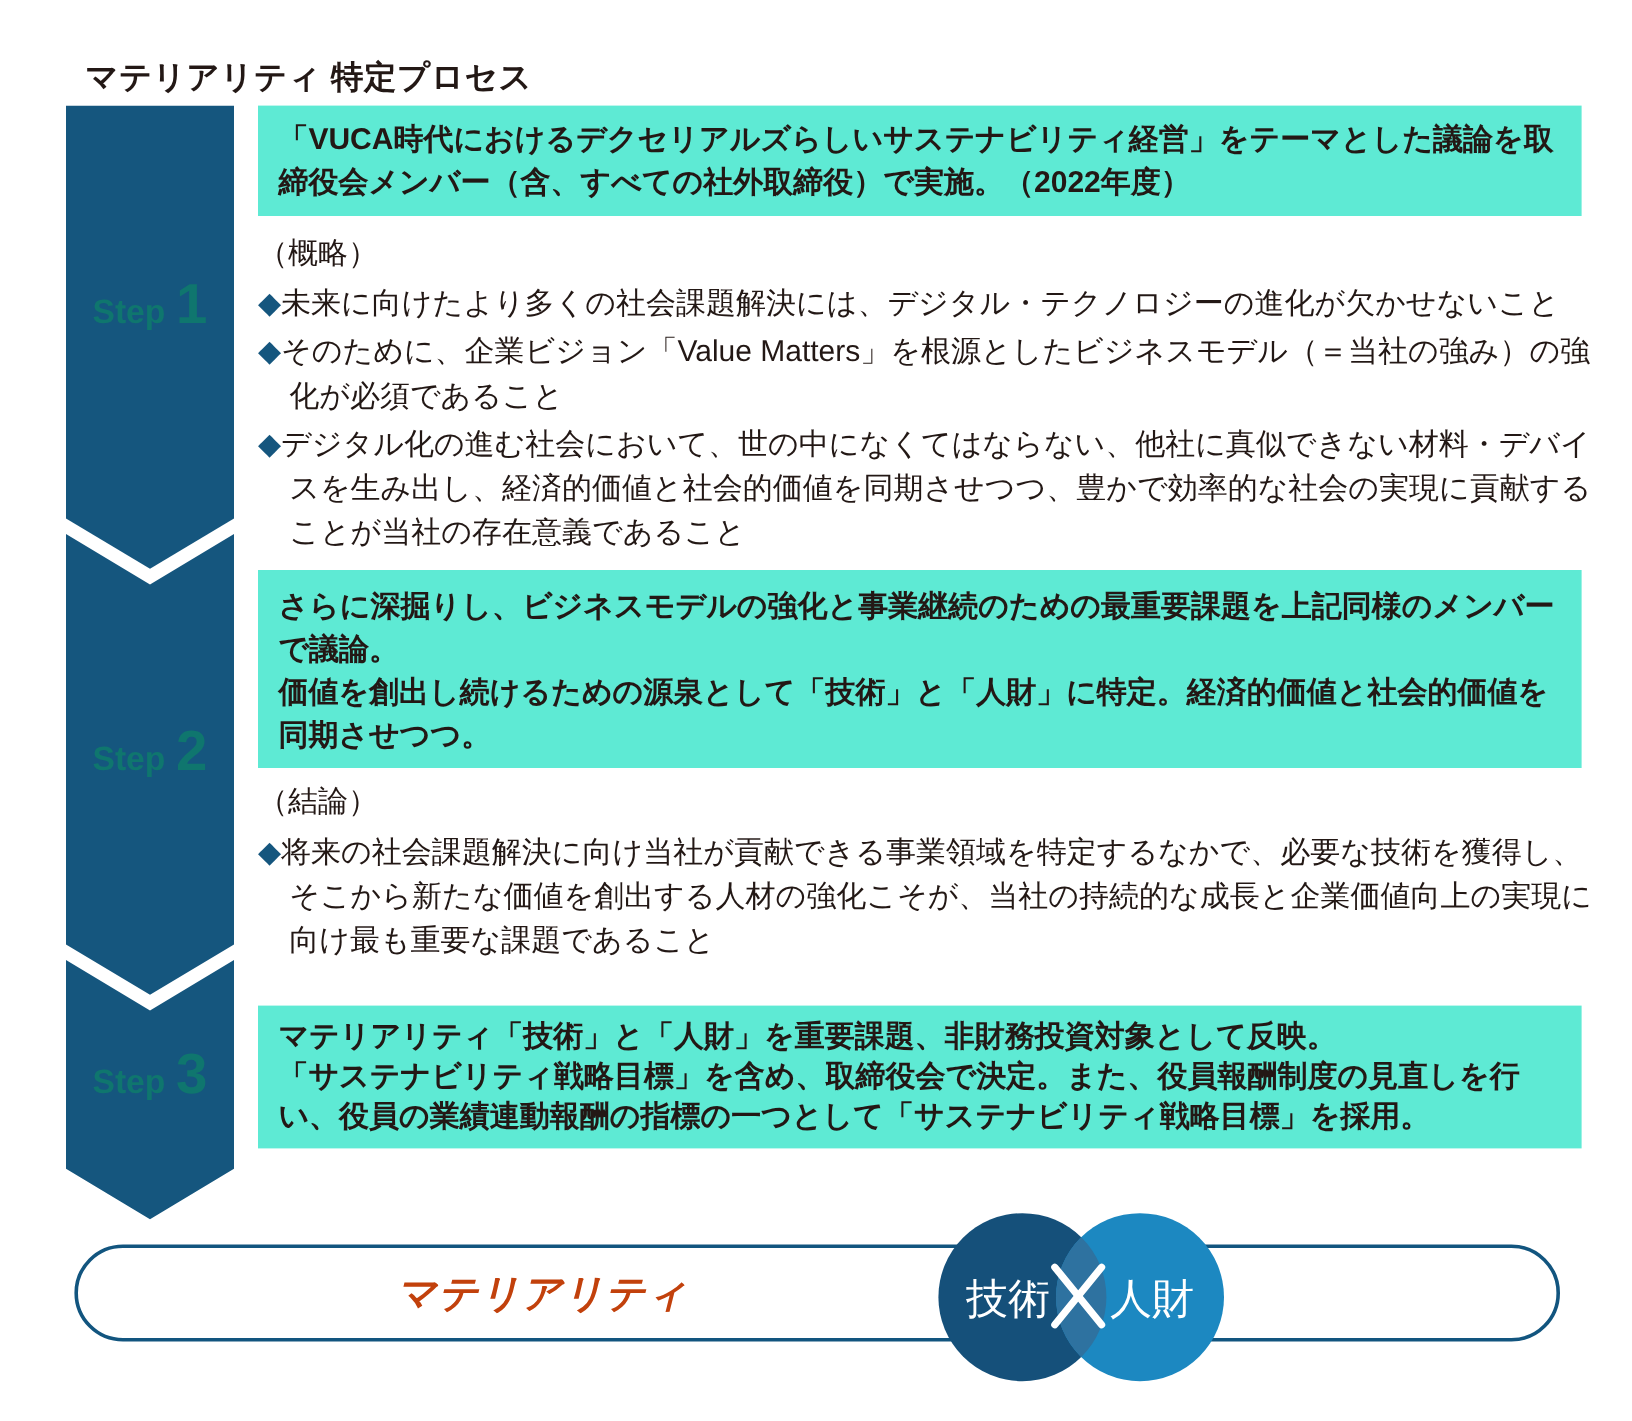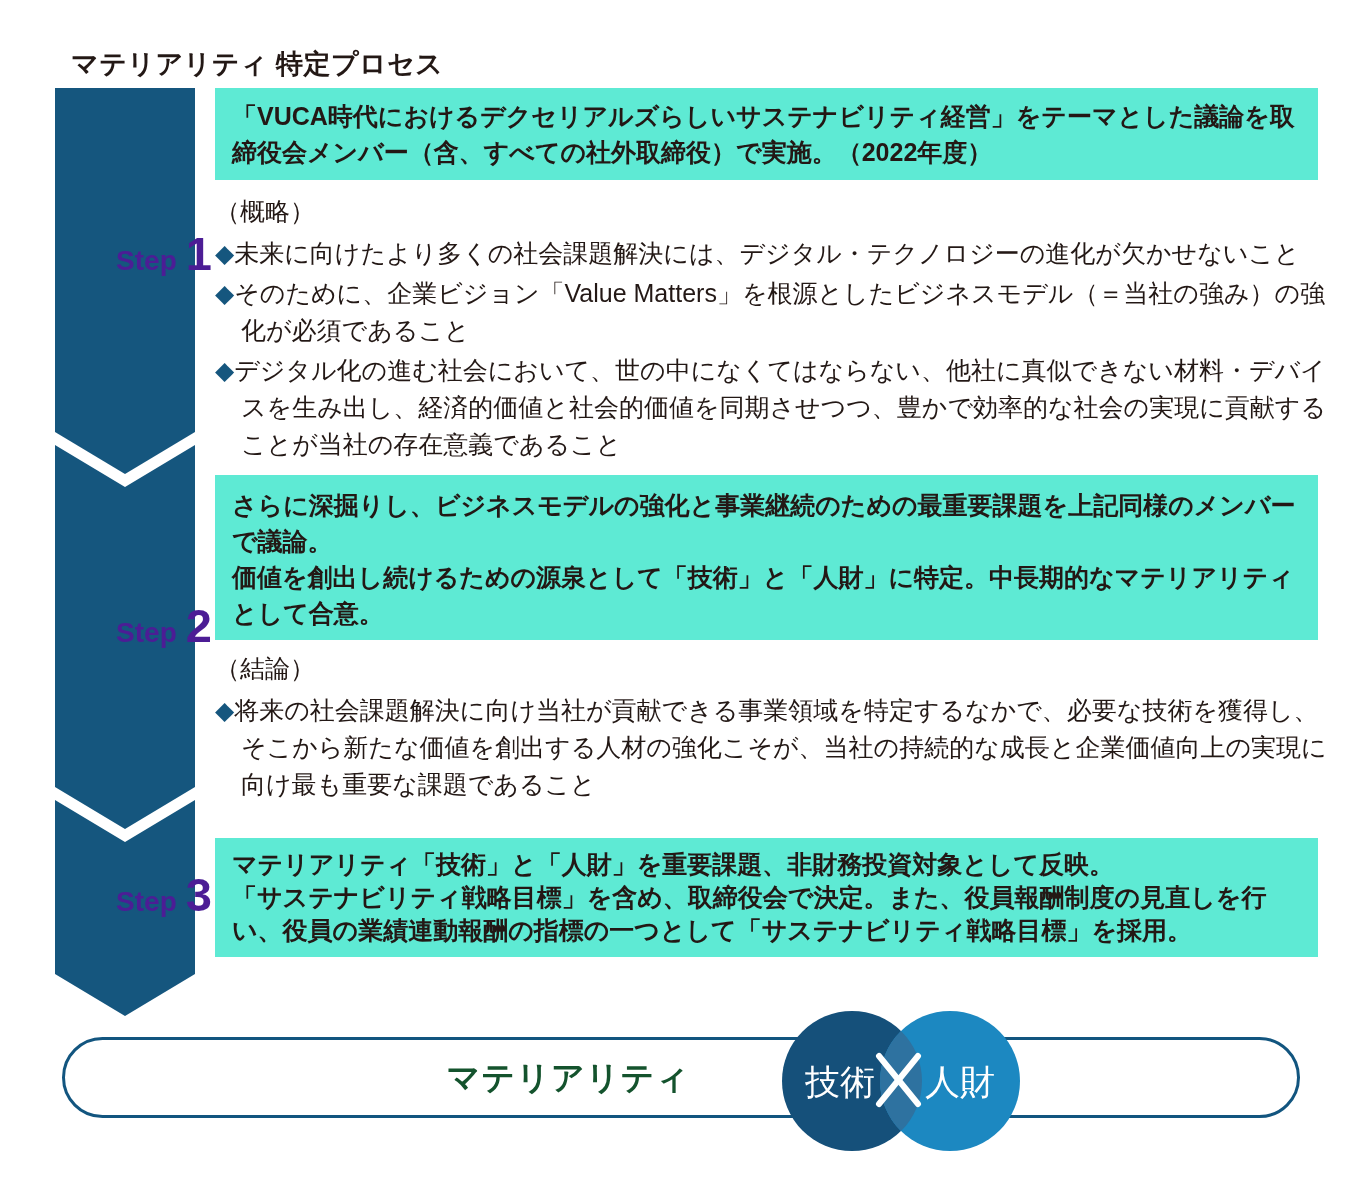--- a/index.html
+++ b/index.html
@@ -10,23 +10,22 @@
   }
   .title{
     position:absolute;left:55px;top:30px;margin:16px;
     font-size:27px;font-weight:bold;color:#231815;letter-spacing:.5px;
   }
   
   .arrows{position:absolute;left:55px;top:88px;width:140px;height:935px;}
   .arrows svg{display:block;}
   .step-label{
     position:absolute;left:0;width:140px;display:flex;justify-content:center;
-    align-items:baseline;gap:9px;color:#4c1d95;transform:translateY(-50%);
+    align-items:baseline;gap:9px;color:#0f766e;transform:translateY(-50%);
     white-space:nowrap;
-    margin-left:39px;
   }
   .step-label .prefix{font-size:28px;font-weight:bold;}
   .step-label .num{font-size:47px;font-weight:bold;line-height:1;}
   
   .step-header{
     position:absolute;left:215px;width:1103px;box-sizing:border-box;
     background:#5eead4;padding:10px 17px;
     font-size:25px;font-weight:bold;line-height:36px;
   }
   .step-header p{margin:0;}
@@ -38,22 +37,22 @@
   .bullet{margin:0 0 3px 0;padding-left:26px;text-indent:-26px;}
   .bullet .diamond{color:#15567e;}
   
   .pill{
     position:absolute;left:62px;top:1037px;width:1238px;height:81px;
     box-sizing:border-box;border:3px solid #12557f;border-radius:41px;
     background:#ffffff;
   }
   .pill-label{
     position:absolute;left:330px;top:1037px;width:360px;height:81px;
-    line-height:81px;text-align:right;
-    font-size:33px;font-weight:bold;color:#14532d;letter-spacing:1px;
+    line-height:81px;text-align:left;
+    font-size:33px;font-weight:bold;color:#c2410c;letter-spacing:1px;font-style:italic;
   }
   .venn{position:absolute;left:780px;top:1008px;width:242px;height:146px;}
   .venn text{
     font-family:"Liberation Sans","DejaVu Sans",sans-serif;
     fill:#ffffff;font-size:35px;
   }
 </style>
 </head>
 <body>
 
@@ -84,21 +83,21 @@
 </section>
 <div class="step-body" style="top:193px;">
   <p class="cap">（概略）</p>
   <p class="bullet"><span class="diamond">◆</span><span>未来に向けたより多くの社会課題解決には、デジタル・テクノロジーの進化が欠かせないこと</span></p>
   <p class="bullet"><span class="diamond">◆</span><span>そのために、企業ビジョン「Value Matters」を根源としたビジネスモデル（＝当社の強み）の強化が必須であること</span></p>
   <p class="bullet"><span class="diamond">◆</span><span>デジタル化の進む社会において、世の中になくてはならない、他社に真似できない材料・デバイスを生み出し、経済的価値と社会的価値を同期させつつ、豊かで効率的な社会の実現に貢献することが当社の存在意義であること</span></p>
 </div>
 
 <section class="step-header" style="top:475px;min-height:165px;padding-top:12px;padding-bottom:4px;">
   <p>さらに深掘りし、ビジネスモデルの強化と事業継続のための最重要課題を上記同様のメンバーで議論。</p>
-  <p>価値を創出し続けるための源泉として「技術」と「人財」に特定。中長期的なマテリアリティとして合意。</p>
+  <p>価値を創出し続けるための源泉として「技術」と「人財」に特定。経済的価値と社会的価値を同期させつつ。</p>
 </section>
 <div class="step-body" style="top:650px;">
   <p class="cap">（結論）</p>
   <p class="bullet"><span class="diamond">◆</span><span>将来の社会課題解決に向け当社が貢献できる事業領域を特定するなかで、必要な技術を獲得し、そこから新たな価値を創出する人材の強化こそが、当社の持続的な成長と企業価値向上の実現に向け最も重要な課題であること</span></p>
 </div>
 
 <section class="step-header" style="top:838px;min-height:117px;line-height:33px;">
   <p>マテリアリティ「技術」と「人財」を重要課題、非財務投資対象として反映。</p>
   <p>「サステナビリティ戦略目標」を含め、取締役会で決定。また、役員報酬制度の見直しを行い、役員の業績連動報酬の指標の一つとして「サステナビリティ戦略目標」を採用。</p>
 </section>

